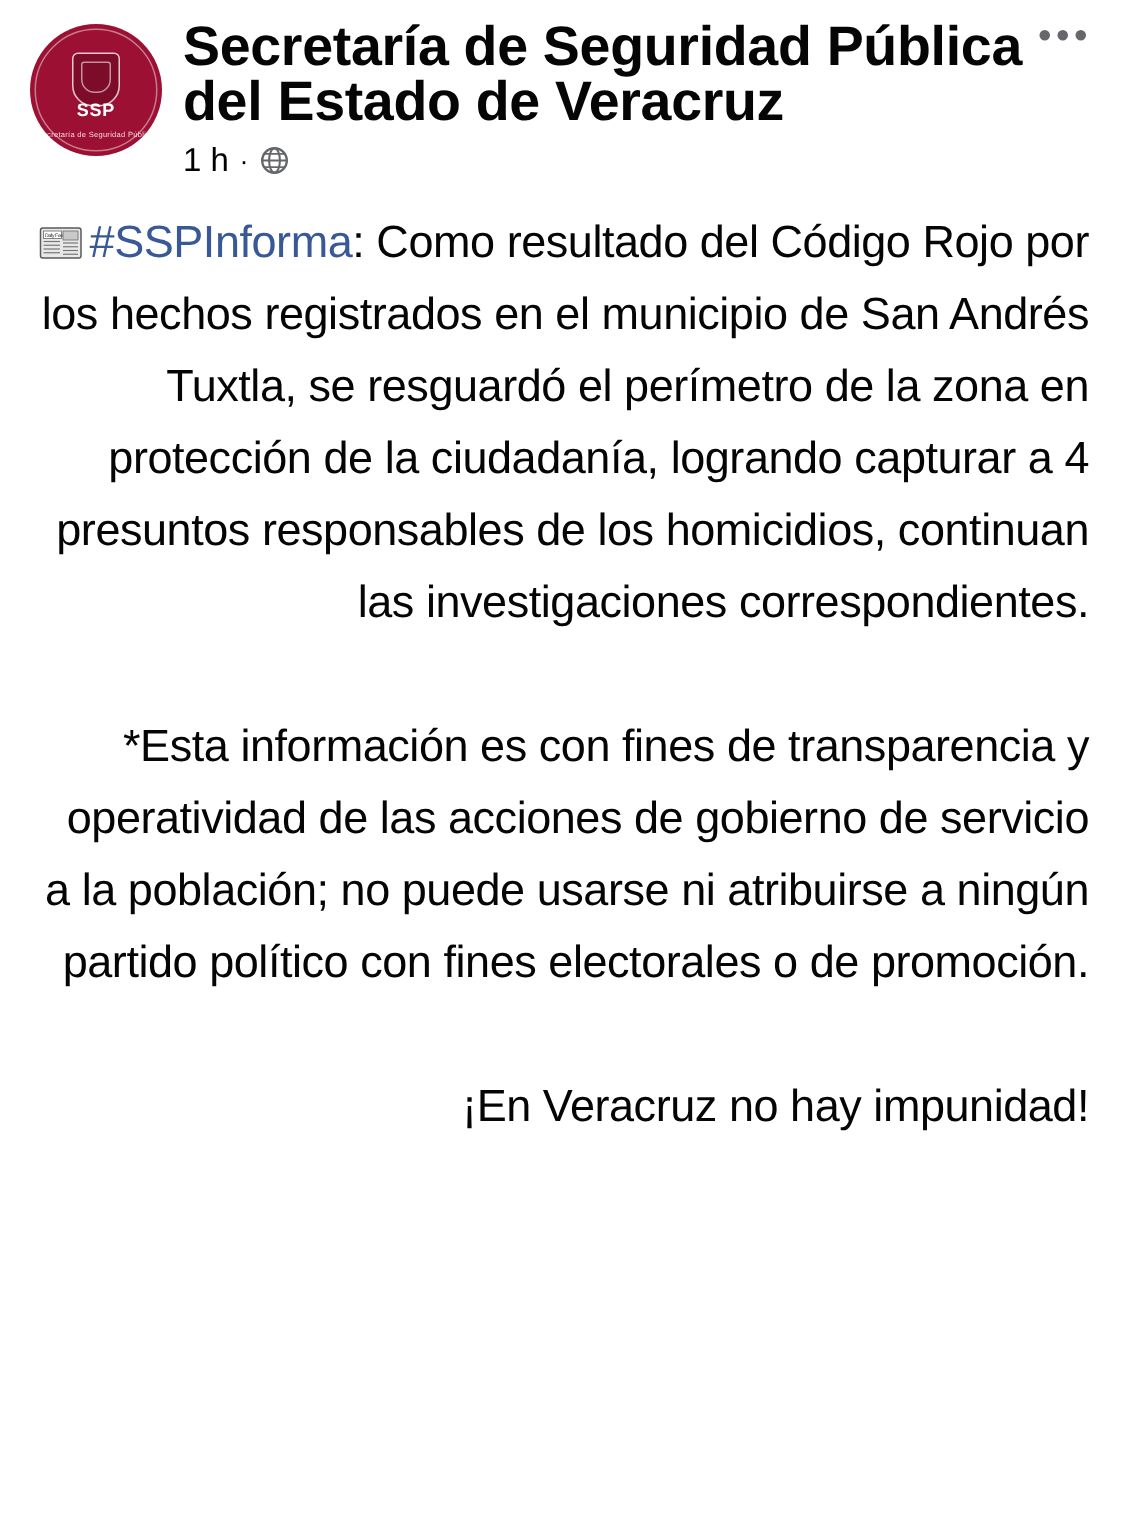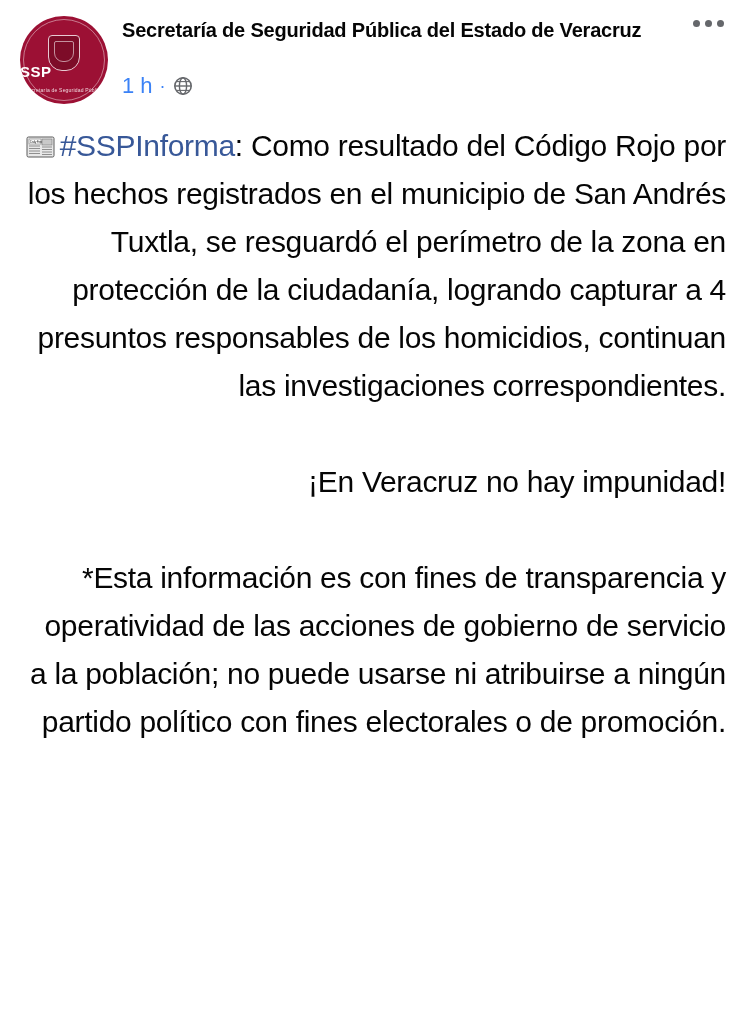--- a/index.html
+++ b/index.html
@@ -57,55 +57,55 @@
     content: "";
     position: absolute;
     left: 5px; top: 5px; right: 5px; bottom: 8px;
     border: 1px solid rgba(255,255,255,0.55);
     border-radius: 2px 2px 9px 9px;
   }
   .avatar .ssp {
     position: absolute;
     left: 0; right: 0;
     bottom: 24px;
-    text-align: left;
+    text-align: center;
     color: #ffffff;
-    font-size: 15px;
+    font-size: 12px;
     font-weight: bold;
     letter-spacing: 0.5px;
   }
   .avatar .sub {
     position: absolute;
     left: 0; right: 0;
     bottom: 11px;
     text-align: center;
     color: #f0d7de;
     font-size: 5px;
     line-height: 6px;
     letter-spacing: 0.2px;
   }
   .header-text {
     margin-left: 14px;
     flex: 1 1 auto;
     min-width: 0;
     padding-right: 40px;
   }
   .page-name {
-    font-size: 20px;
+    font-size: 37px;
     line-height: 37px;
     font-weight: bold;
     color: #050505;
     letter-spacing: -0.2px;
     word-wrap: break-word;
   }
   .meta {
     display: flex;
     align-items: center;
-    margin-top: 24px;
-    color: #3b82f6;
+    margin-top: 8px;
+    color: #000000;
     font-size: 22px;
     line-height: 26px;
   }
   .meta .dot {
     margin: 0 7px;
     font-size: 18px;
   }
   .globe {
     display: inline-block;
     width: 20px;
@@ -206,17 +206,17 @@
           <line x1="3" y1="16" x2="14" y2="16" stroke="#777" stroke-width="0.8"></line>
           <line x1="3" y1="18.5" x2="14" y2="18.5" stroke="#777" stroke-width="0.8"></line>
           <rect x="16" y="4" width="10" height="6" fill="#c9c9c9" stroke="#777" stroke-width="0.6"></rect>
           <line x1="16" y1="12" x2="26" y2="12" stroke="#777" stroke-width="0.8"></line>
           <line x1="16" y1="14.5" x2="26" y2="14.5" stroke="#777" stroke-width="0.8"></line>
           <line x1="16" y1="17" x2="26" y2="17" stroke="#777" stroke-width="0.8"></line>
           <line x1="16" y1="19.5" x2="26" y2="19.5" stroke="#777" stroke-width="0.8"></line>
         </svg>
       </span><span class="hashtag">#SSPInforma</span><span>: Como resultado del Código Rojo por los hechos registrados en el municipio de San Andrés Tuxtla, se resguardó el perímetro de la zona en protección de la ciudadanía, logrando capturar a 4 presuntos responsables de los homicidios, continuan las investigaciones correspondientes.</span>
     </p>
+    <p class="para spacer">*Esta información es con fines de transparencia y operatividad de las acciones de gobierno de servicio a la población; no puede usarse ni atribuirse a ningún partido político con fines electorales o de promoción.</p>
     <p class="para spacer">¡En Veracruz no hay impunidad!</p>
-    <p class="para spacer">*Esta información es con fines de transparencia y operatividad de las acciones de gobierno de servicio a la población; no puede usarse ni atribuirse a ningún partido político con fines electorales o de promoción.</p>
   </div>
 
 </div>
 
 </body></html>

